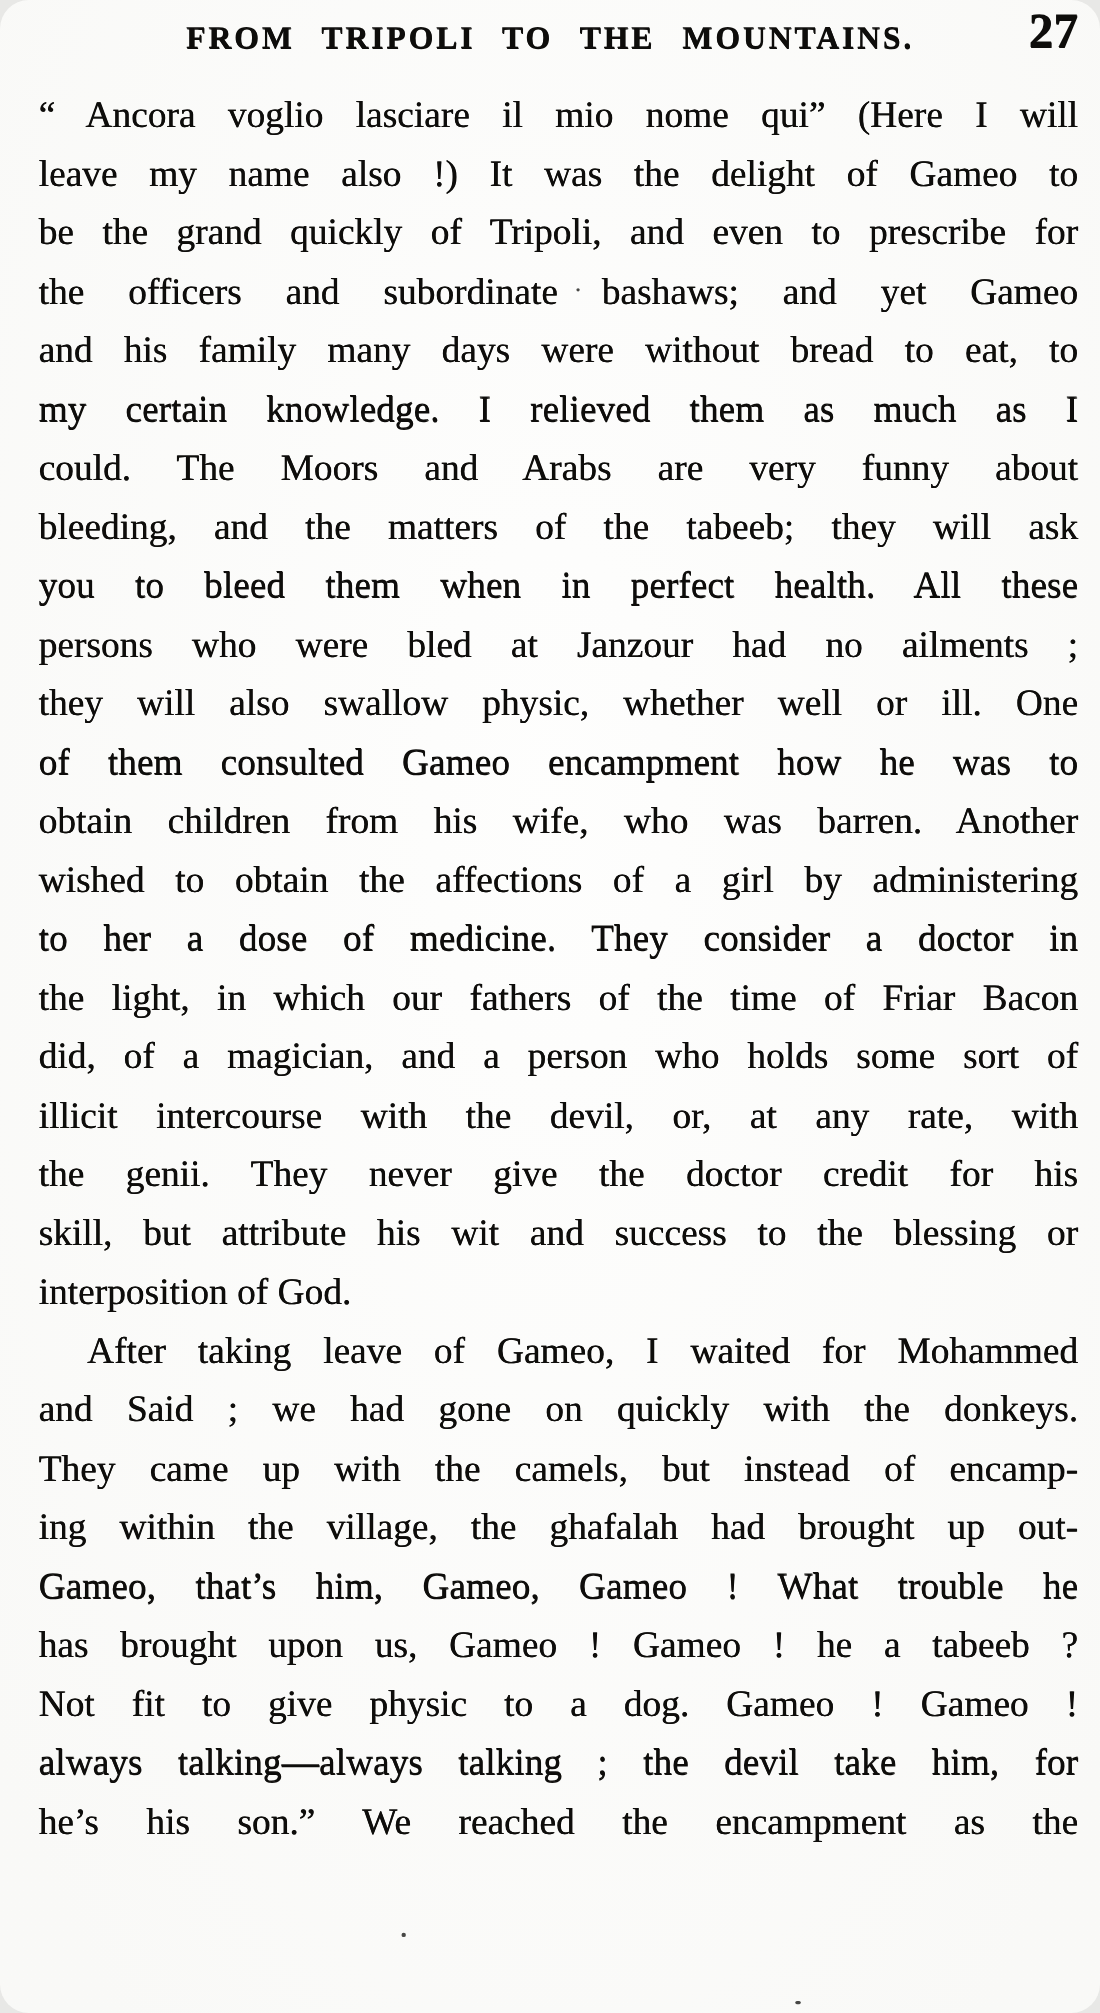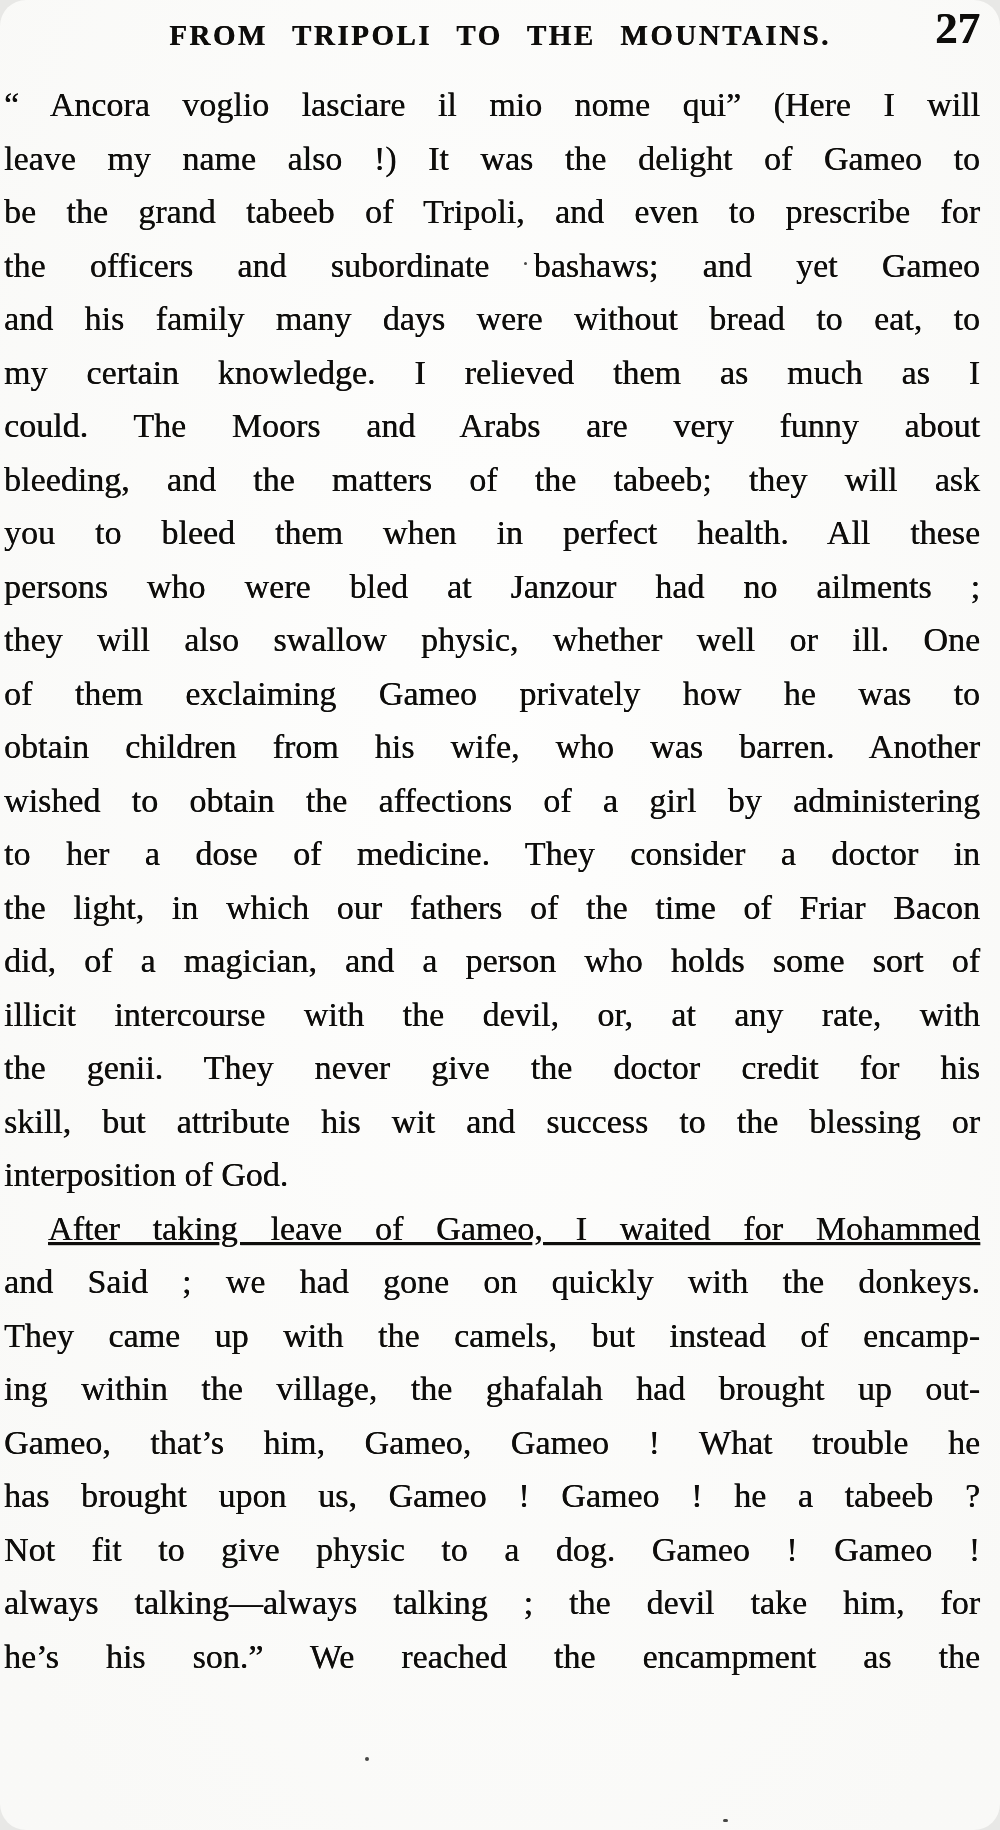--- a/index.html
+++ b/index.html
@@ -39,38 +39,37 @@
     position: absolute;
     top: 2px;
     right: 20px;
     font-size: 45px;
     font-weight: 700;
     line-height: 52px;
     text-shadow: 0.4px 0.2px 0 currentColor;
   }
   
   .text-column {
-    margin: 16px 20px 0 4px;
+    margin: 16px 20px 0 35px;
   }
   .line {
     height: 53.5px;
     line-height: 53.5px;
     font-size: 34px;
     text-align: justify;
     text-align-last: justify;
     text-shadow: 0.35px 0.2px 0 currentColor;
     overflow: visible;
   }
   .line.short {
     text-align: right;
     text-align-last: left;
   }
   .line.indent {
     padding-left: 44px;
-    text-decoration: underline;
   }
   
   .speck {
     position: absolute;
     width: 4px;
     height: 4px;
     border-radius: 50%;
     background: #1a1a18;
     opacity: 0.8;
   }
@@ -84,30 +83,30 @@
 <div class="page">
 
   <header class="running-head">
     <div class="head-title">FROM TRIPOLI TO THE MOUNTAINS.</div>
     <div class="page-number">27</div>
   </header>
 
   <main class="text-column">
     <div class="line">“ Ancora voglio lasciare il mio nome qui” (Here I will</div>
     <div class="line">leave my name also&nbsp;!) It was the delight of Gameo to</div>
-    <div class="line">be the grand tabeeb of Tripoli, and even to prescribe for</div>
+    <div class="line">be the grand quickly of Tripoli, and even to prescribe for</div>
     <div class="line">the officers and subordinate bashaws; and yet Gameo</div>
     <div class="line">and his family many days were without bread to eat, to</div>
     <div class="line">my certain knowledge. I relieved them as much as I</div>
     <div class="line">could. The Moors and Arabs are very funny about</div>
     <div class="line">bleeding, and the matters of the tabeeb; they will ask</div>
     <div class="line">you to bleed them when in perfect health. All these</div>
     <div class="line">persons who were bled at Janzour had no ailments&nbsp;;</div>
     <div class="line">they will also swallow physic, whether well or ill. One</div>
-    <div class="line">of them exclaiming Gameo privately how he was to</div>
+    <div class="line">of them consulted Gameo encampment how he was to</div>
     <div class="line">obtain children from his wife, who was barren. Another</div>
     <div class="line">wished to obtain the affections of a girl by administering</div>
     <div class="line">to her a dose of medicine. They consider a doctor in</div>
     <div class="line">the light, in which our fathers of the time of Friar Bacon</div>
     <div class="line">did, of a magician, and a person who holds some sort of</div>
     <div class="line">illicit intercourse with the devil, or, at any rate, with</div>
     <div class="line">the genii. They never give the doctor credit for his</div>
     <div class="line">skill, but attribute his wit and success to the blessing or</div>
     <div class="line short">interposition of God.</div>
     <div class="line indent">After taking leave of Gameo, I waited for Mohammed</div>

